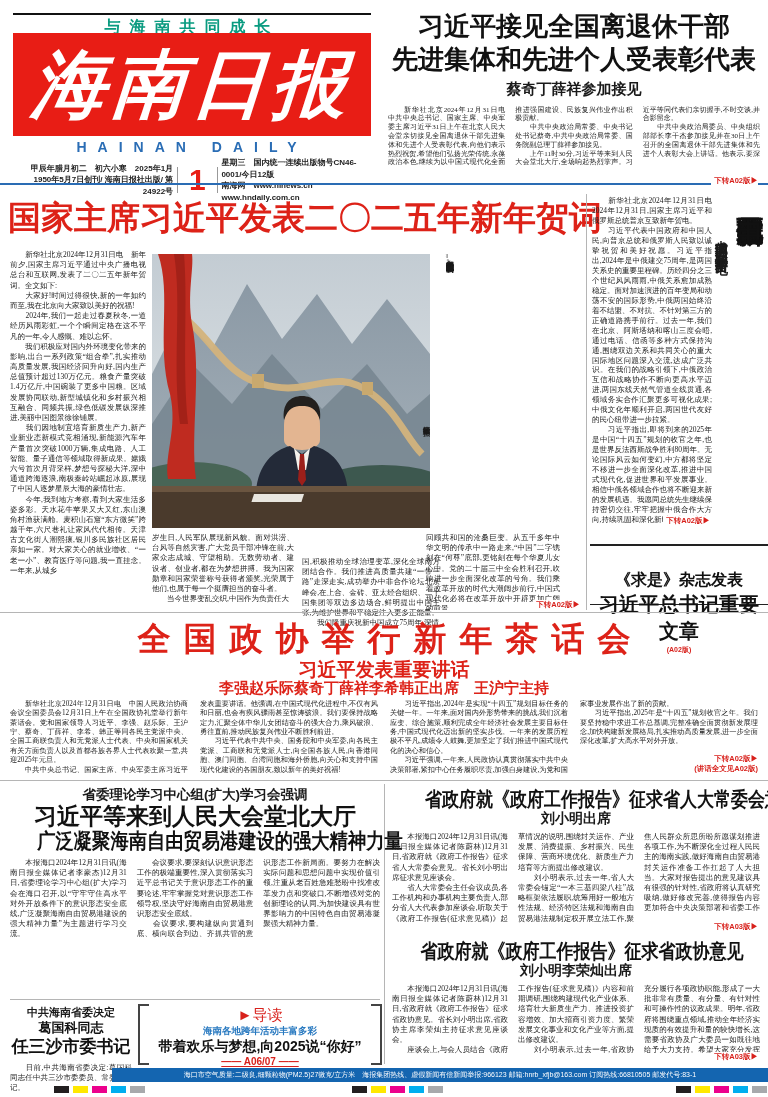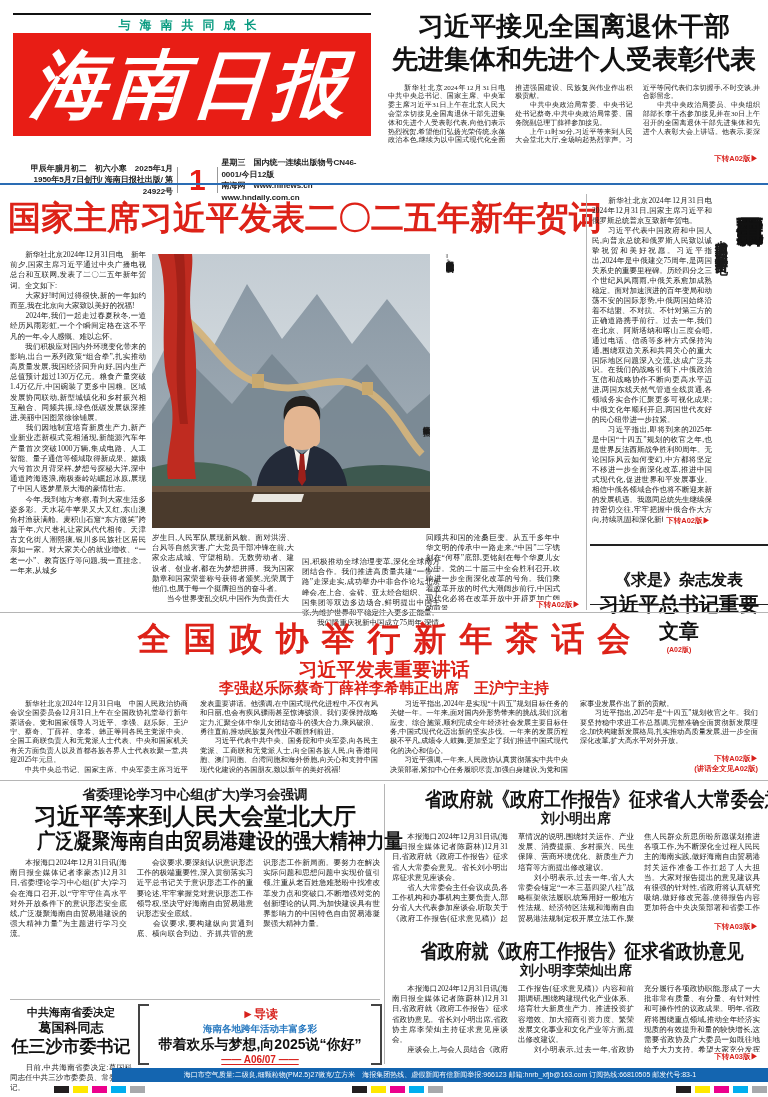--- a/index.html
+++ b/index.html
@@ -11,21 +11,21 @@
   .red{color:#d8211c;}
   .clip{overflow:hidden;}
   .bodytxt{font-size:7.5px;line-height:1.36;white-space:pre-line;text-align:justify;color:#222;}
   .jump{position:absolute;right:2px;bottom:0;font-size:7.5px;font-weight:bold;color:#d8211c;
         background:#fff;padding-left:3px;font-family:"Liberation Sans",sans-serif;}
   .vrule{position:absolute;width:1px;background:#b5b5b5;}
   .hrule{position:absolute;height:1px;background:#b5b5b5;}
   .wide-head{display:inline-block;white-space:nowrap;font-weight:900;transform:scaleX(0.85);transform-origin:50% 50%;}
   
   .topline{left:13px;top:13px;width:358px;height:2px;background:#111;}
-  .slogan{left:13px;top:17px;width:358px;font-size:12px;font-weight:bold;color:#0a9b80;
+  .slogan{left:13px;top:17px;width:358px;font-size:16px;font-weight:bold;color:#0a9b80;
           letter-spacing:9px;text-align:center;}
   .mastbox{left:13px;top:33px;width:358px;height:103px;background:#e81d15;display:flex;
            align-items:center;justify-content:center;}
   .masttitle{color:#fff;font-size:74px;font-weight:900;font-style:italic;letter-spacing:6px;
              transform:skewX(-4deg);line-height:1;}
   .mast-en{left:13px;top:139px;width:358px;text-align:center;color:#2a6db5;font-size:14px;
            font-weight:bold;letter-spacing:11px;}
   .infobar{left:13px;top:157px;width:362px;display:flex;align-items:center;}
   .info-sm{font-size:8px;line-height:1.45;font-weight:bold;color:#222;}
   .pagenum{font-size:30px;font-weight:900;color:#e81d15;padding:0 7px;line-height:1;}
@@ -54,40 +54,42 @@
 </head>
 <body>
 
 <div class="page">
 
   <div class="abs topline"></div>
   <div class="abs slogan sans">与海南共同成长</div>
   <div class="abs mastbox">
     <div class="masttitle">海南日报</div>
   </div>
+  <div class="abs mast-en sans">HAINAN DAILY</div>
   <div class="abs infobar sans">
     <div class="info-sm" style="width:196px;text-align:right;">
       <div>甲辰年腊月初二　初六小寒　2025年1月</div>
       <div>1950年5月7日创刊/ 海南日报社出版/ 第24922号</div>
     </div>
     <div class="vsep"></div>
     <div class="pagenum">1</div>
     <div class="vsep"></div>
     <div class="info-sm" style="text-align:left;">
       <div>星期三　国内统一连续出版物号CN46-0001/今日12版</div>
       <div>南海网　www.hinews.cn　www.hndaily.com.cn</div>
     </div>
   </div>
   <div class="abs bluerule"></div>
 
   <div class="abs" style="left:388px;top:10px;width:372px;">
     <div class="ctr h-black" style="font-size:26px;line-height:1.28;">
       <div>习近平接见全国离退休干部</div>
       <div>先进集体和先进个人受表彰代表</div>
     </div>
+    <div class="ctr" style="font-size:15px;margin-top:3px;font-weight:bold;">蔡奇丁薛祥参加接见</div>
     <div class="clip" style="position:relative;height:70px;margin-top:7px;column-count:3;column-gap:10px;">
       <div class="bodytxt" style="font-size:7px;line-height:1.26;">　　新华社北京2024年12月31日电　中共中央总书记、国家主席、中央军委主席习近平31日上午在北京人民大会堂亲切接见全国离退休干部先进集体和先进个人受表彰代表,向他们表示热烈祝贺,希望他们弘扬光荣传统,永葆政治本色,继续为以中国式现代化全面推进强国建设、民族复兴伟业作出积极贡献。
 　　中共中央政治局常委、中央书记处书记蔡奇,中共中央政治局常委、国务院副总理丁薛祥参加接见。
 　　上午11时30分,习近平等来到人民大会堂北大厅,全场响起热烈掌声。习近平等同代表们亲切握手,不时交谈,并合影留念。
 　　中共中央政治局委员、中央组织部部长李干杰参加接见并在30日上午召开的全国离退休干部先进集体和先进个人表彰大会上讲话。他表示,要深入学习贯彻习近平总书记关于老干部工作的重要论述和重要指示批示精神,</div>
     </div>
     <div style="position:relative;height:10px;">
       <span class="jump">下转A02版▶</span>
     </div>
   </div>
@@ -230,21 +232,21 @@
     <div class="sans" style="font-size:11px;font-weight:bold;">中共海南省委决定</div>
     <div class="h-black" style="font-size:13px;line-height:1.25;">葛国科同志</div>
     <div class="h-black" style="font-size:17px;line-height:1.25;">任三沙市委书记</div>
     <div class="bodytxt" style="margin-top:5px;text-align:justify;">　　日前,中共海南省委决定:葛国科同志任中共三沙市委委员、常委、书记。</div>
   </div>
 
   <div class="abs daodu">
     <div class="brk brk-l"></div>
     <div class="brk brk-r"></div>
     <div class="ctr" style="padding-top:2px;">
-      <div class="red sans" style="font-size:12px;font-weight:700;"><span>►</span><span>导读</span></div>
+      <div class="red sans" style="font-size:15px;font-weight:400;"><span>►</span><span>导读</span></div>
       <div class="sans" style="font-size:9.5px;font-weight:bold;color:#2879c0;">海南各地跨年活动丰富多彩</div>
       <div class="h-black" style="font-size:14px;">带着欢乐与梦想,向2025说“你好”</div>
       <div class="red sans" style="font-size:10px;font-weight:bold;text-decoration:underline;">—— A06/07 ——</div>
     </div>
   </div>
 
   <div class="abs footbar">海口市空气质量:二级良,细颗粒物(PM2.5)27微克/立方米　海报集团热线、虚假新闻有偿新闻举报:966123 邮箱:hnrb_xfjb@163.com 订阅热线:66810505 邮发代号:83-1</div>
 
   <div class="regrow" style="left:54px;">
     <span class="reg" style="background:#231f20;"></span>

